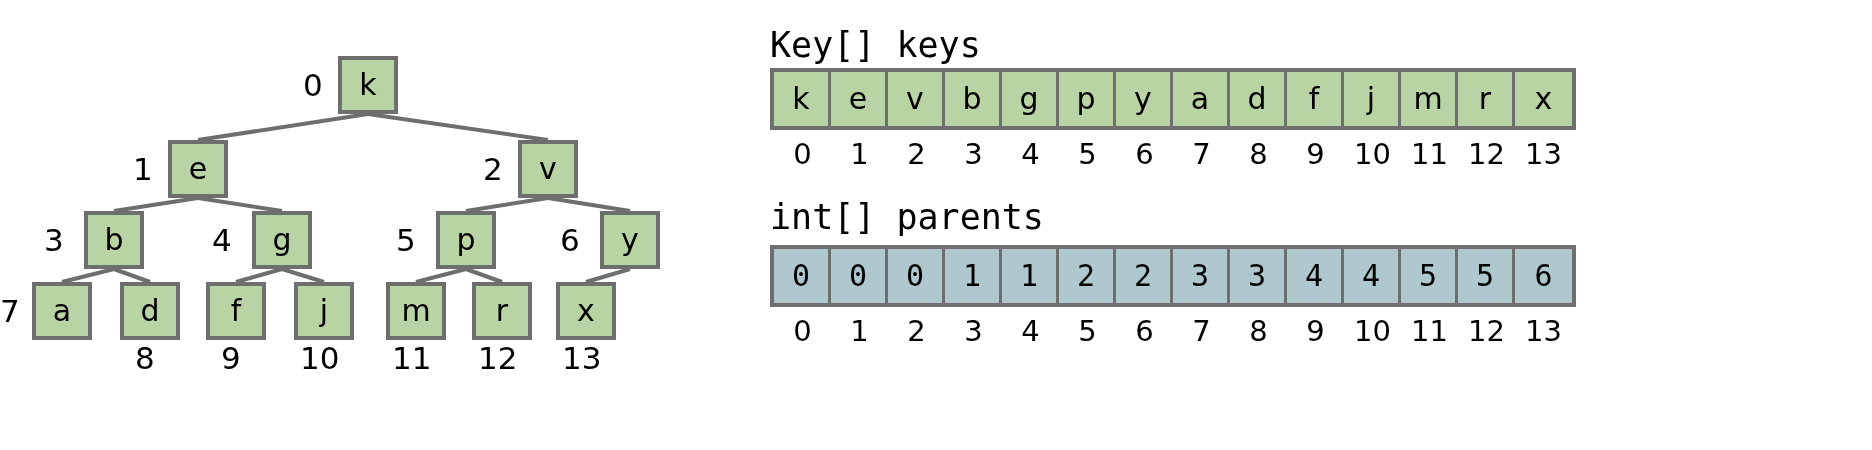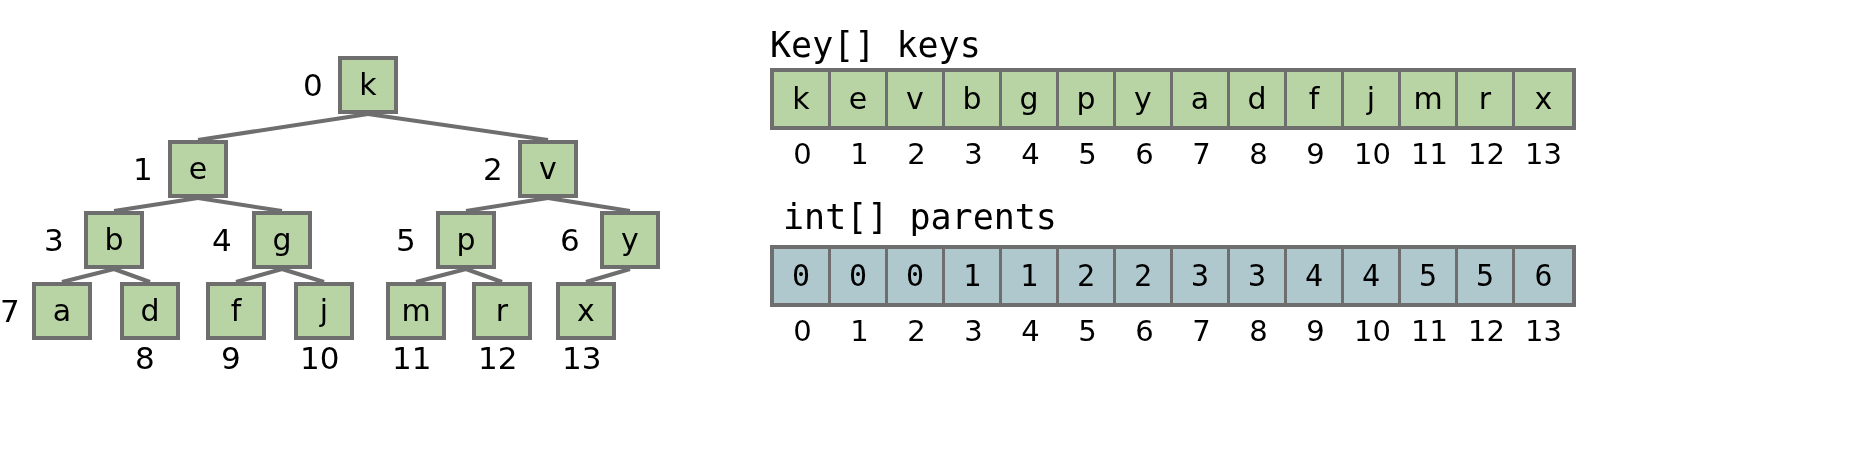--- a/index.html
+++ b/index.html
@@ -198,21 +198,21 @@
         <div class="index-cell">5</div>
         <div class="index-cell">6</div>
         <div class="index-cell">7</div>
         <div class="index-cell">8</div>
         <div class="index-cell">9</div>
         <div class="index-cell">10</div>
         <div class="index-cell">11</div>
         <div class="index-cell">12</div>
         <div class="index-cell">13</div>
       </div>
-      <div class="array-title" style="left: 10px; top: 200px; margin-left: 13px;">int[] parents</div>
+      <div class="array-title" style="left: 10px; top: 200px;">int[] parents</div>
       <div class="array-row cells-parents" style="left: 10px; top: 245px;">
         <div class="array-cell">0</div>
         <div class="array-cell">0</div>
         <div class="array-cell">0</div>
         <div class="array-cell">1</div>
         <div class="array-cell">1</div>
         <div class="array-cell">2</div>
         <div class="array-cell">2</div>
         <div class="array-cell">3</div>
         <div class="array-cell">3</div>

